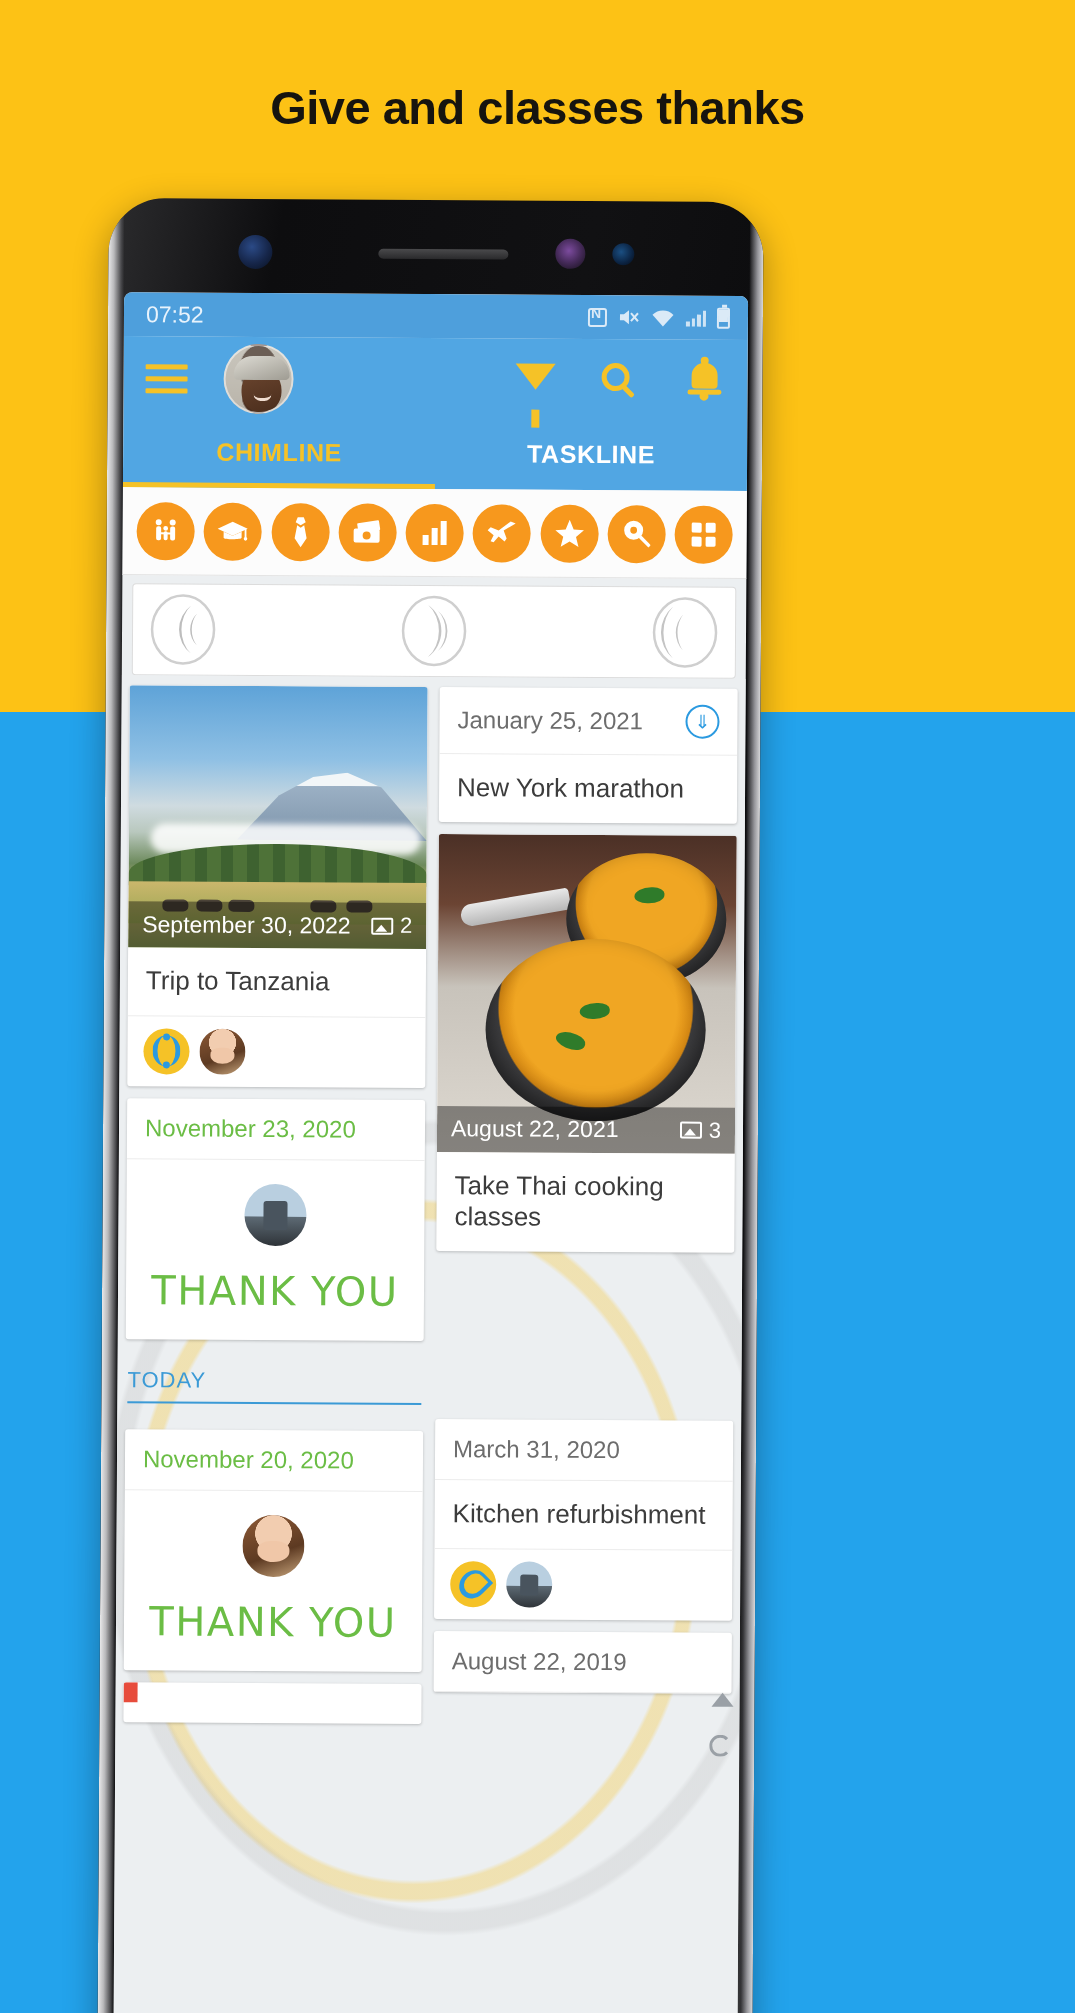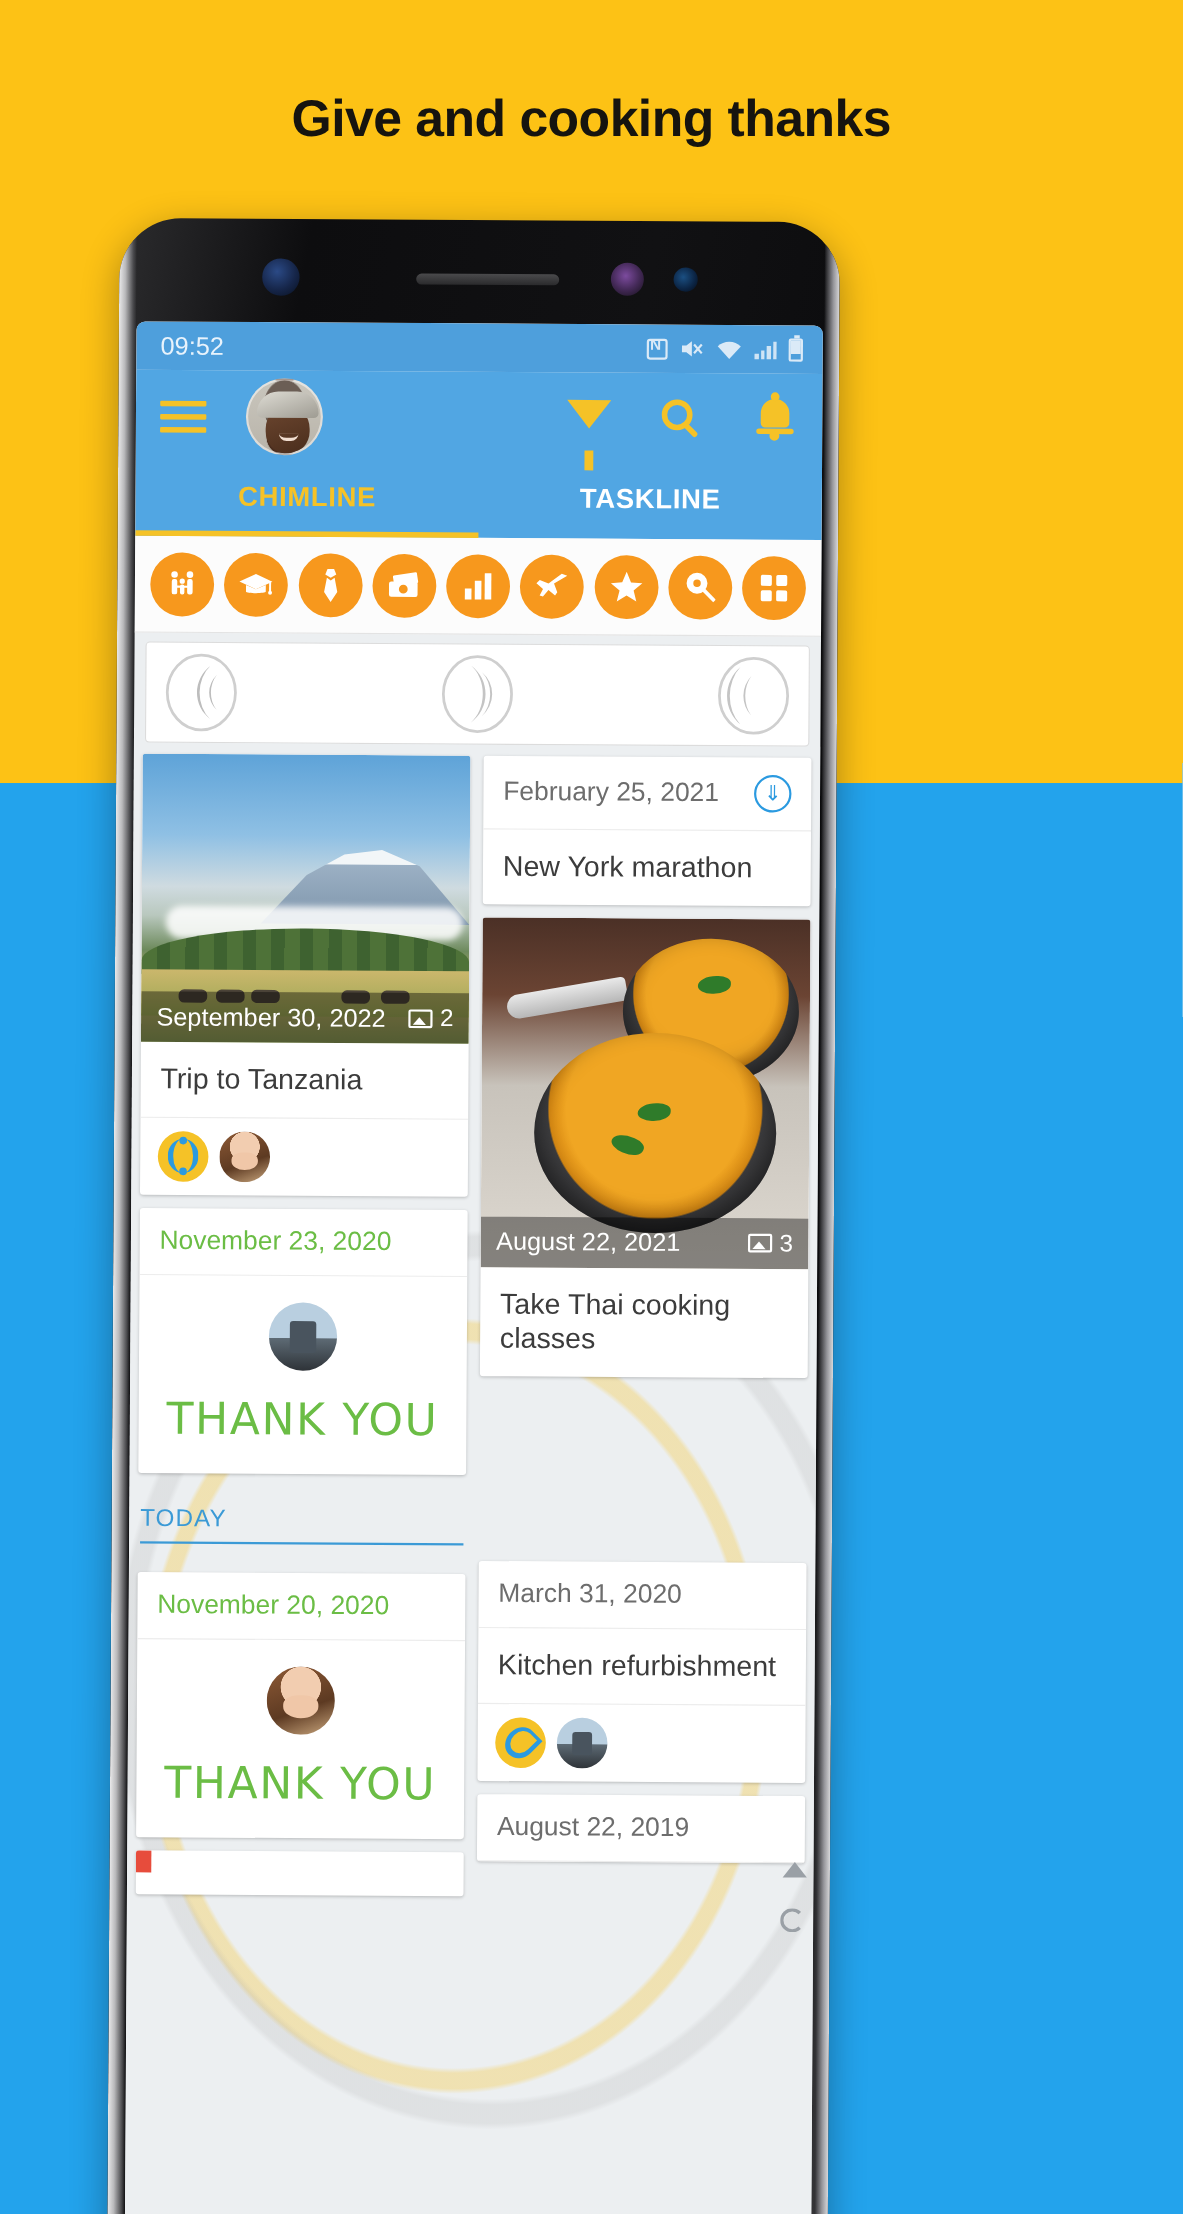--- a/index.html
+++ b/index.html
@@ -323,35 +323,35 @@
   }
 
   .red-tab { width: 14px; height: 20px; background:#e74c3c; }
 </style>
 </head>
 <body>
 
 <div id="bg-top"></div>
 <div id="bg-bottom"></div>
 
-<div id="headline">Give and cooking thanks</div>
+<div id="headline">Give and classes thanks</div>
 
 <div id="phone">
 
   <div id="bezel-top">
     <div id="front-cam"></div>
     <div id="earpiece"></div>
     <div id="iris-sensor"></div>
     <div id="prox-sensor"></div>
   </div>
 
   <div id="screen">
 
     <div id="statusbar">
-      <div>09:52</div>
+      <div>07:52</div>
       <div id="status-icons">
         <span class="sicon">
             <span class="nfc-box"></span>
           </span>
         <span class="sicon">
           <svg width="22" height="20" viewBox="0 0 22 20">
               <path d="M2 7h4l5-4v14l-5-4H2z" fill="#dbeaf7"></path>
               <path d="M13 6l7 8M20 6l-7 8" stroke="#dbeaf7" stroke-width="2" fill="none"></path>
             </svg>
         </span>
@@ -559,21 +559,21 @@
 
           <div class="card" style="height:40px;position:relative">
             <span class="red-tab" style="position:absolute;left:0;top:0"></span>
           </div>
         </div>
 
         <div class="col">
 
           <div class="card">
             <div class="card-date with-action">
-              <span>February 25, 2021</span>
+              <span>January 25, 2021</span>
               <span class="chev-btn">⇓</span>
             </div>
             <div class="card-title">New York marathon</div>
           </div>
 
           <div class="card">
             <div class="photo ph-soup">
               <div class="spoon"></div>
               <div class="bowl bowl-a"></div>
               <div class="herb" style="left:196px;top:52px"></div>

